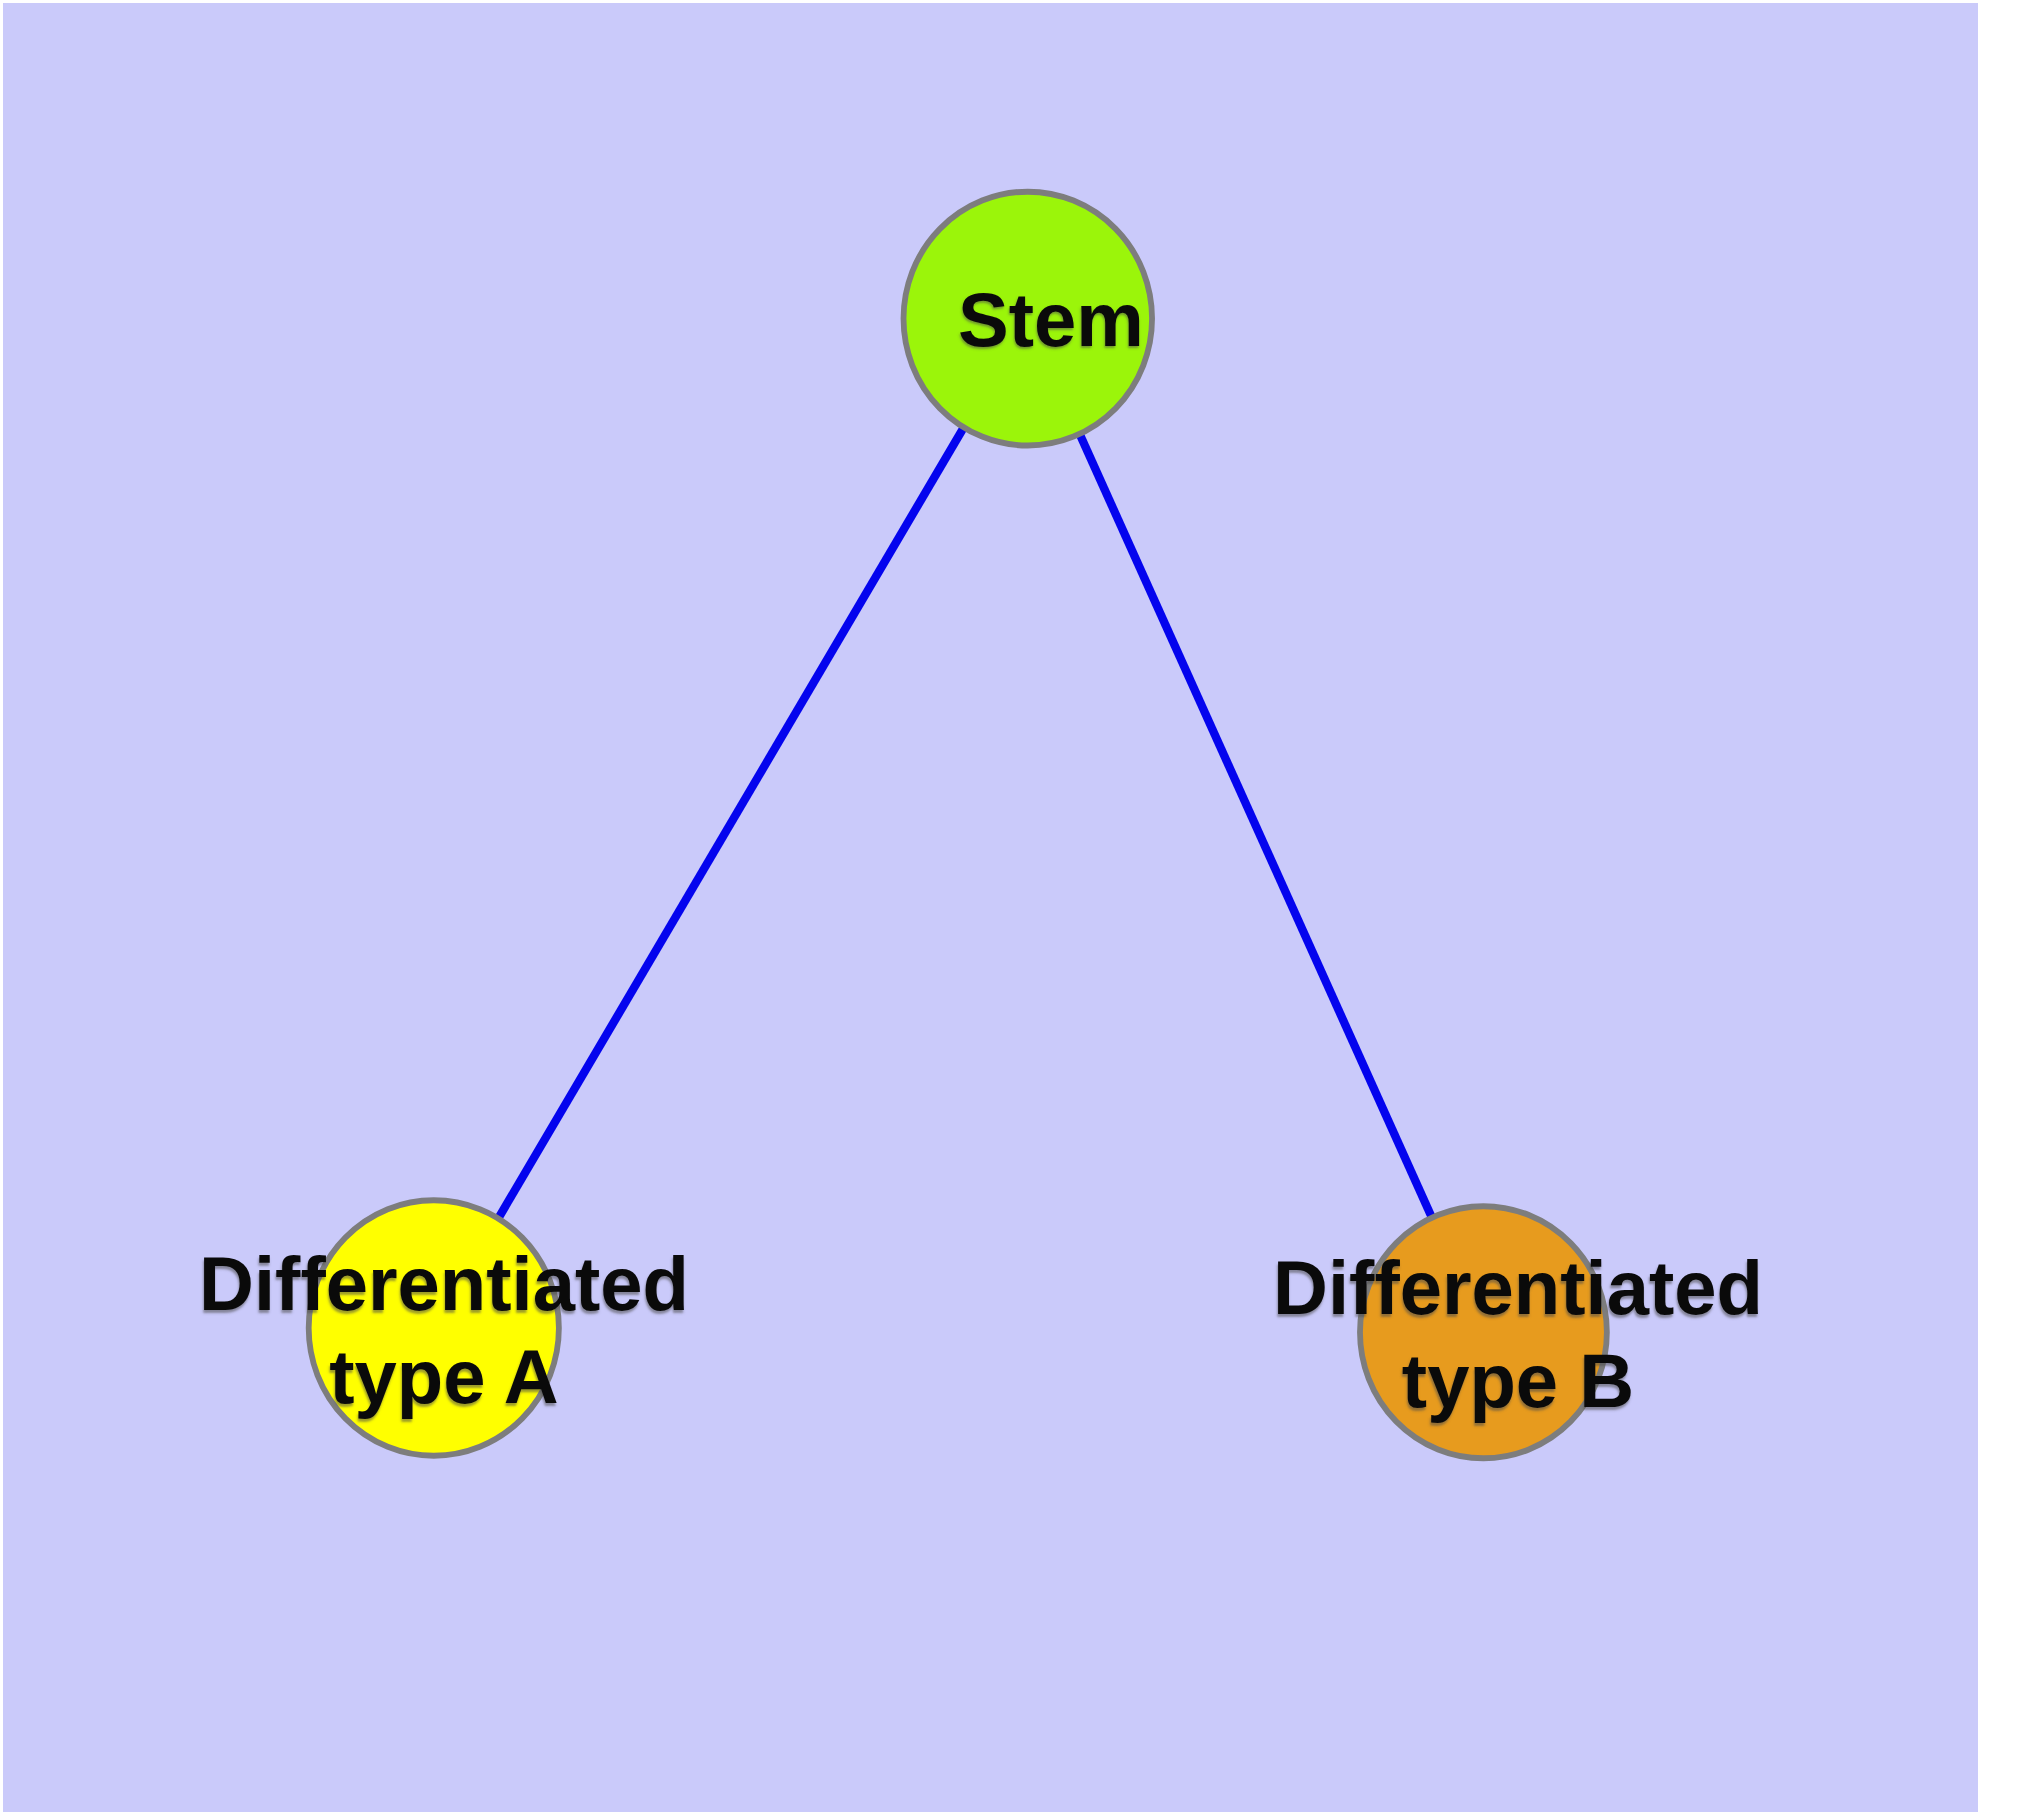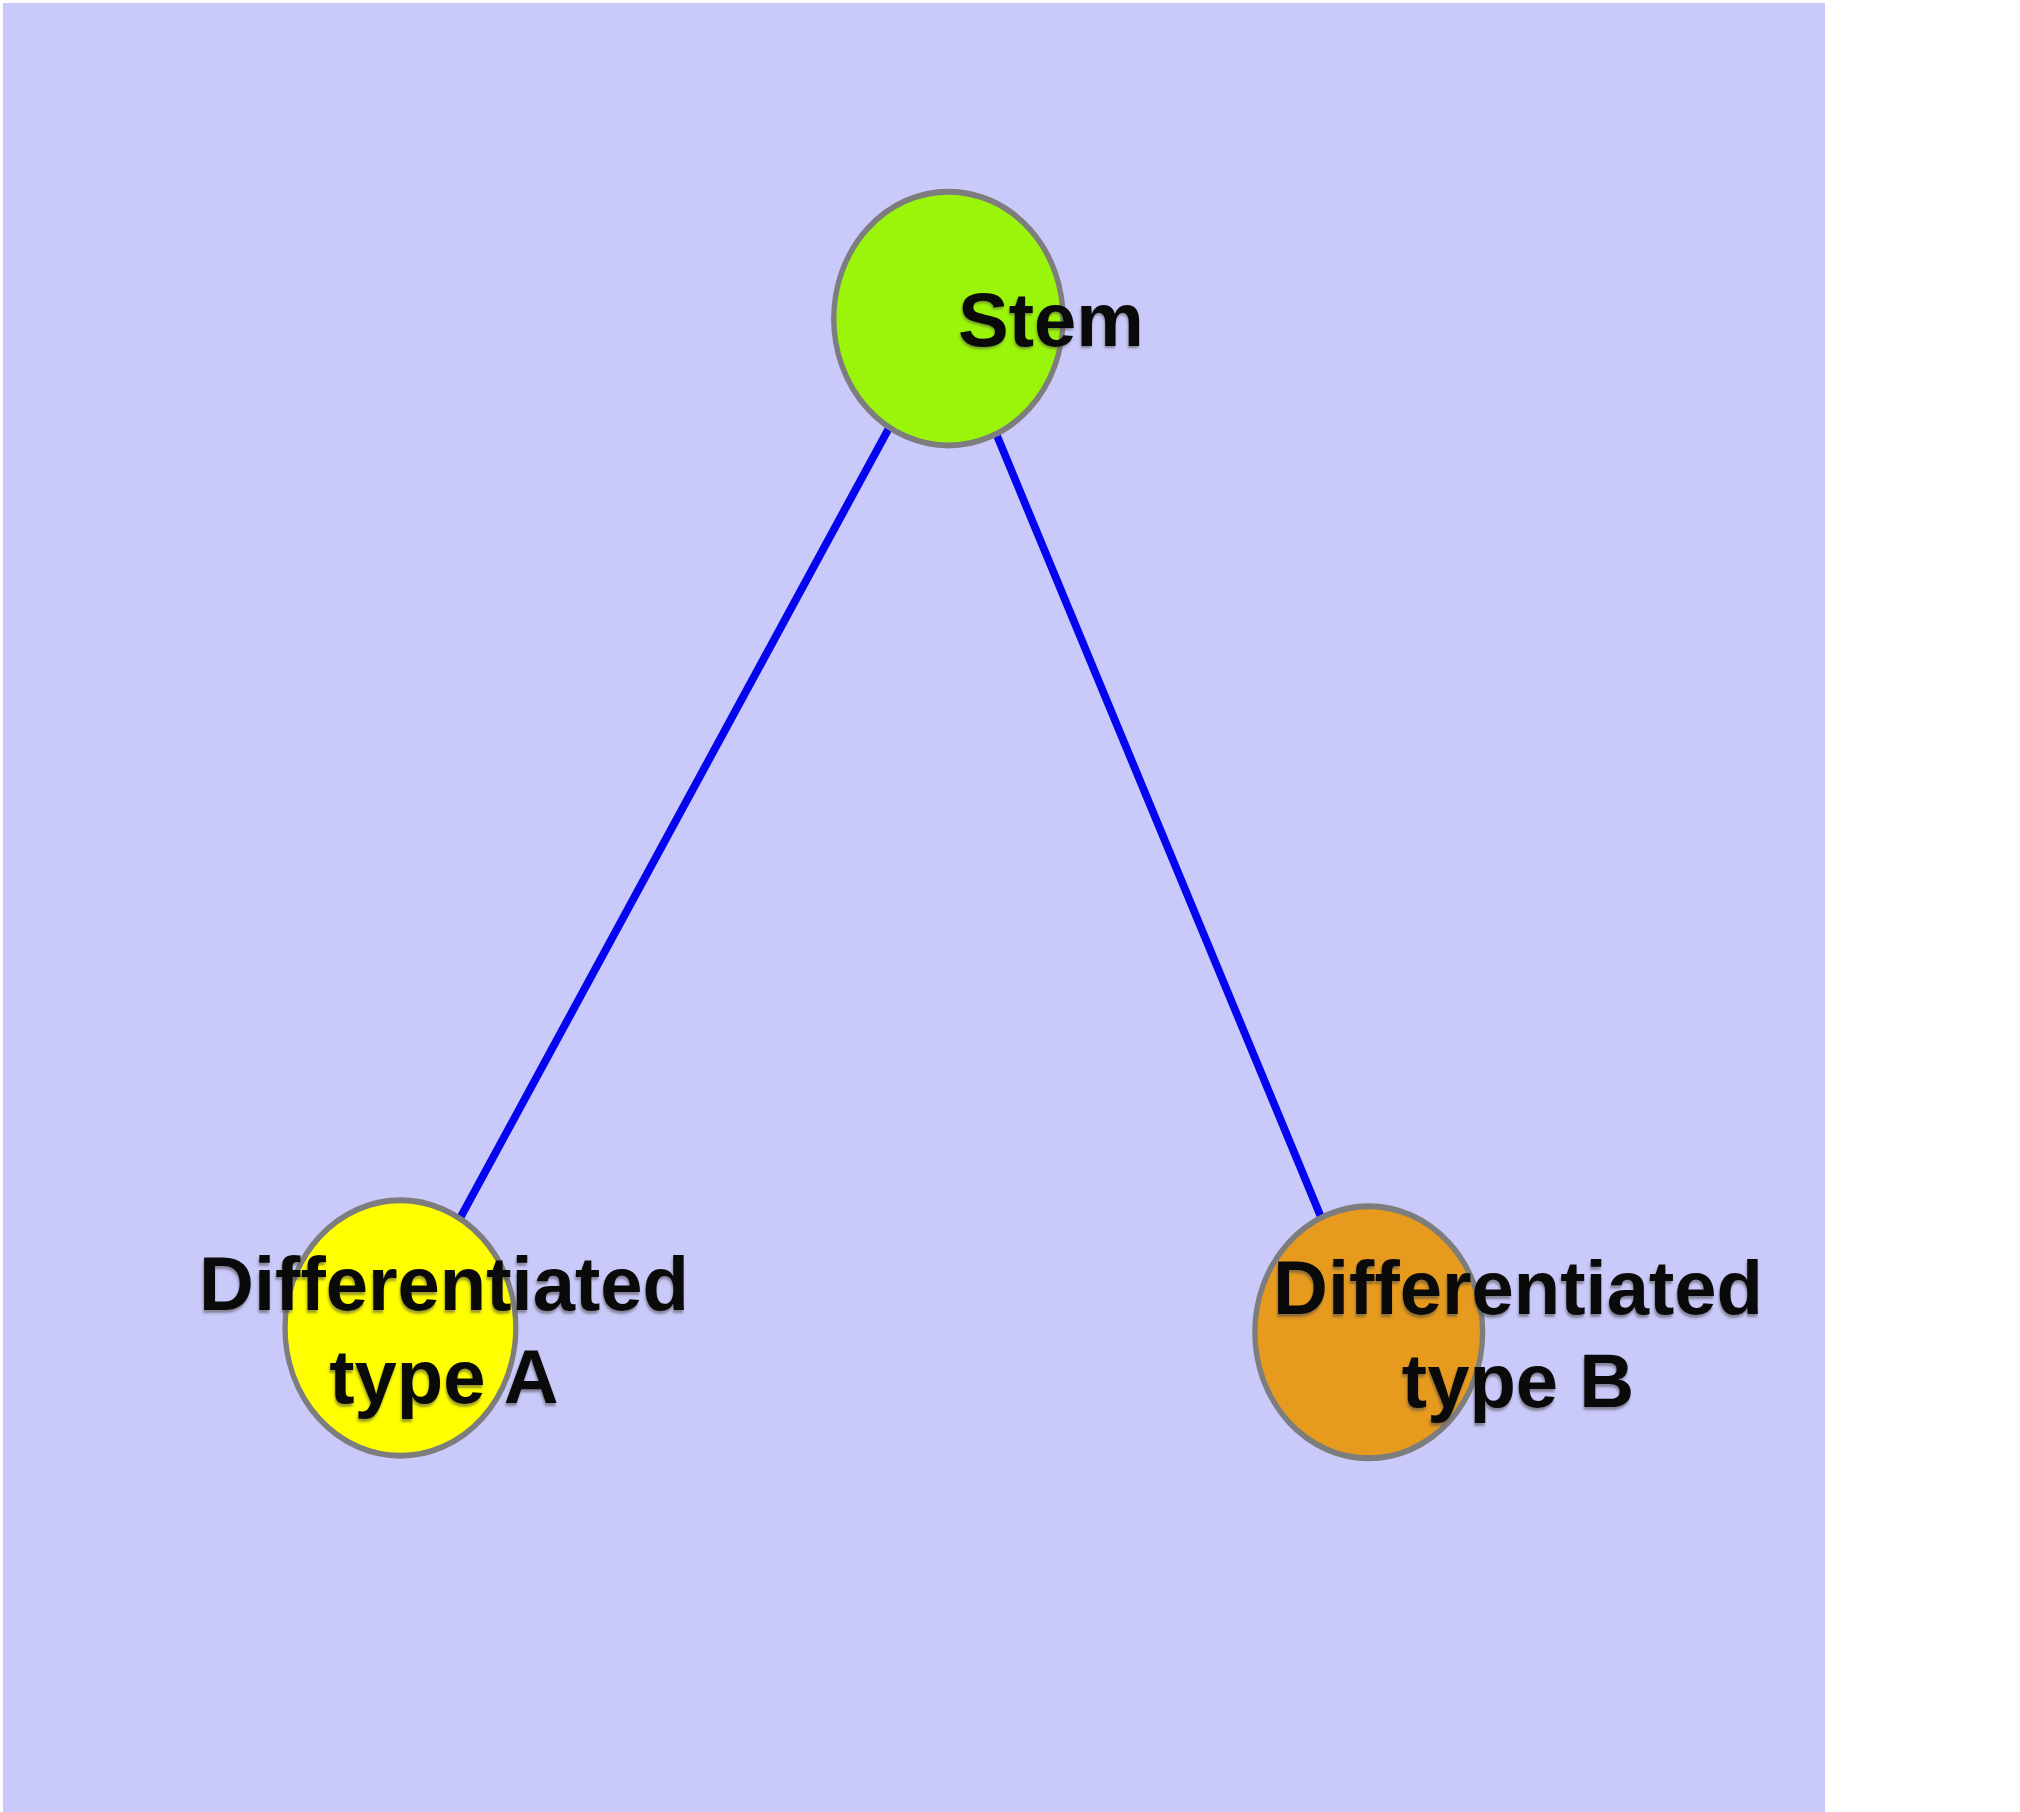--- a/index.html
+++ b/index.html
@@ -7,21 +7,21 @@
     padding: 0;
     width: 2021px;
     height: 1812px;
     overflow: hidden;
     background: #ffffff;
     font-family: "Liberation Sans", sans-serif;
   }
   .stage {
     position: absolute;
     left: 0; top: 0;
-    width: 1825px;
+    width: 1978px;
     height: 1812px;
     box-sizing: border-box;
     border-top: 3.4px solid transparent;
     border-left: 3.4px solid transparent;
     padding-left: 40px;
   }
   .graph-svg {
     position: absolute;
     left: 0; top: 0;
     width: 100%;

